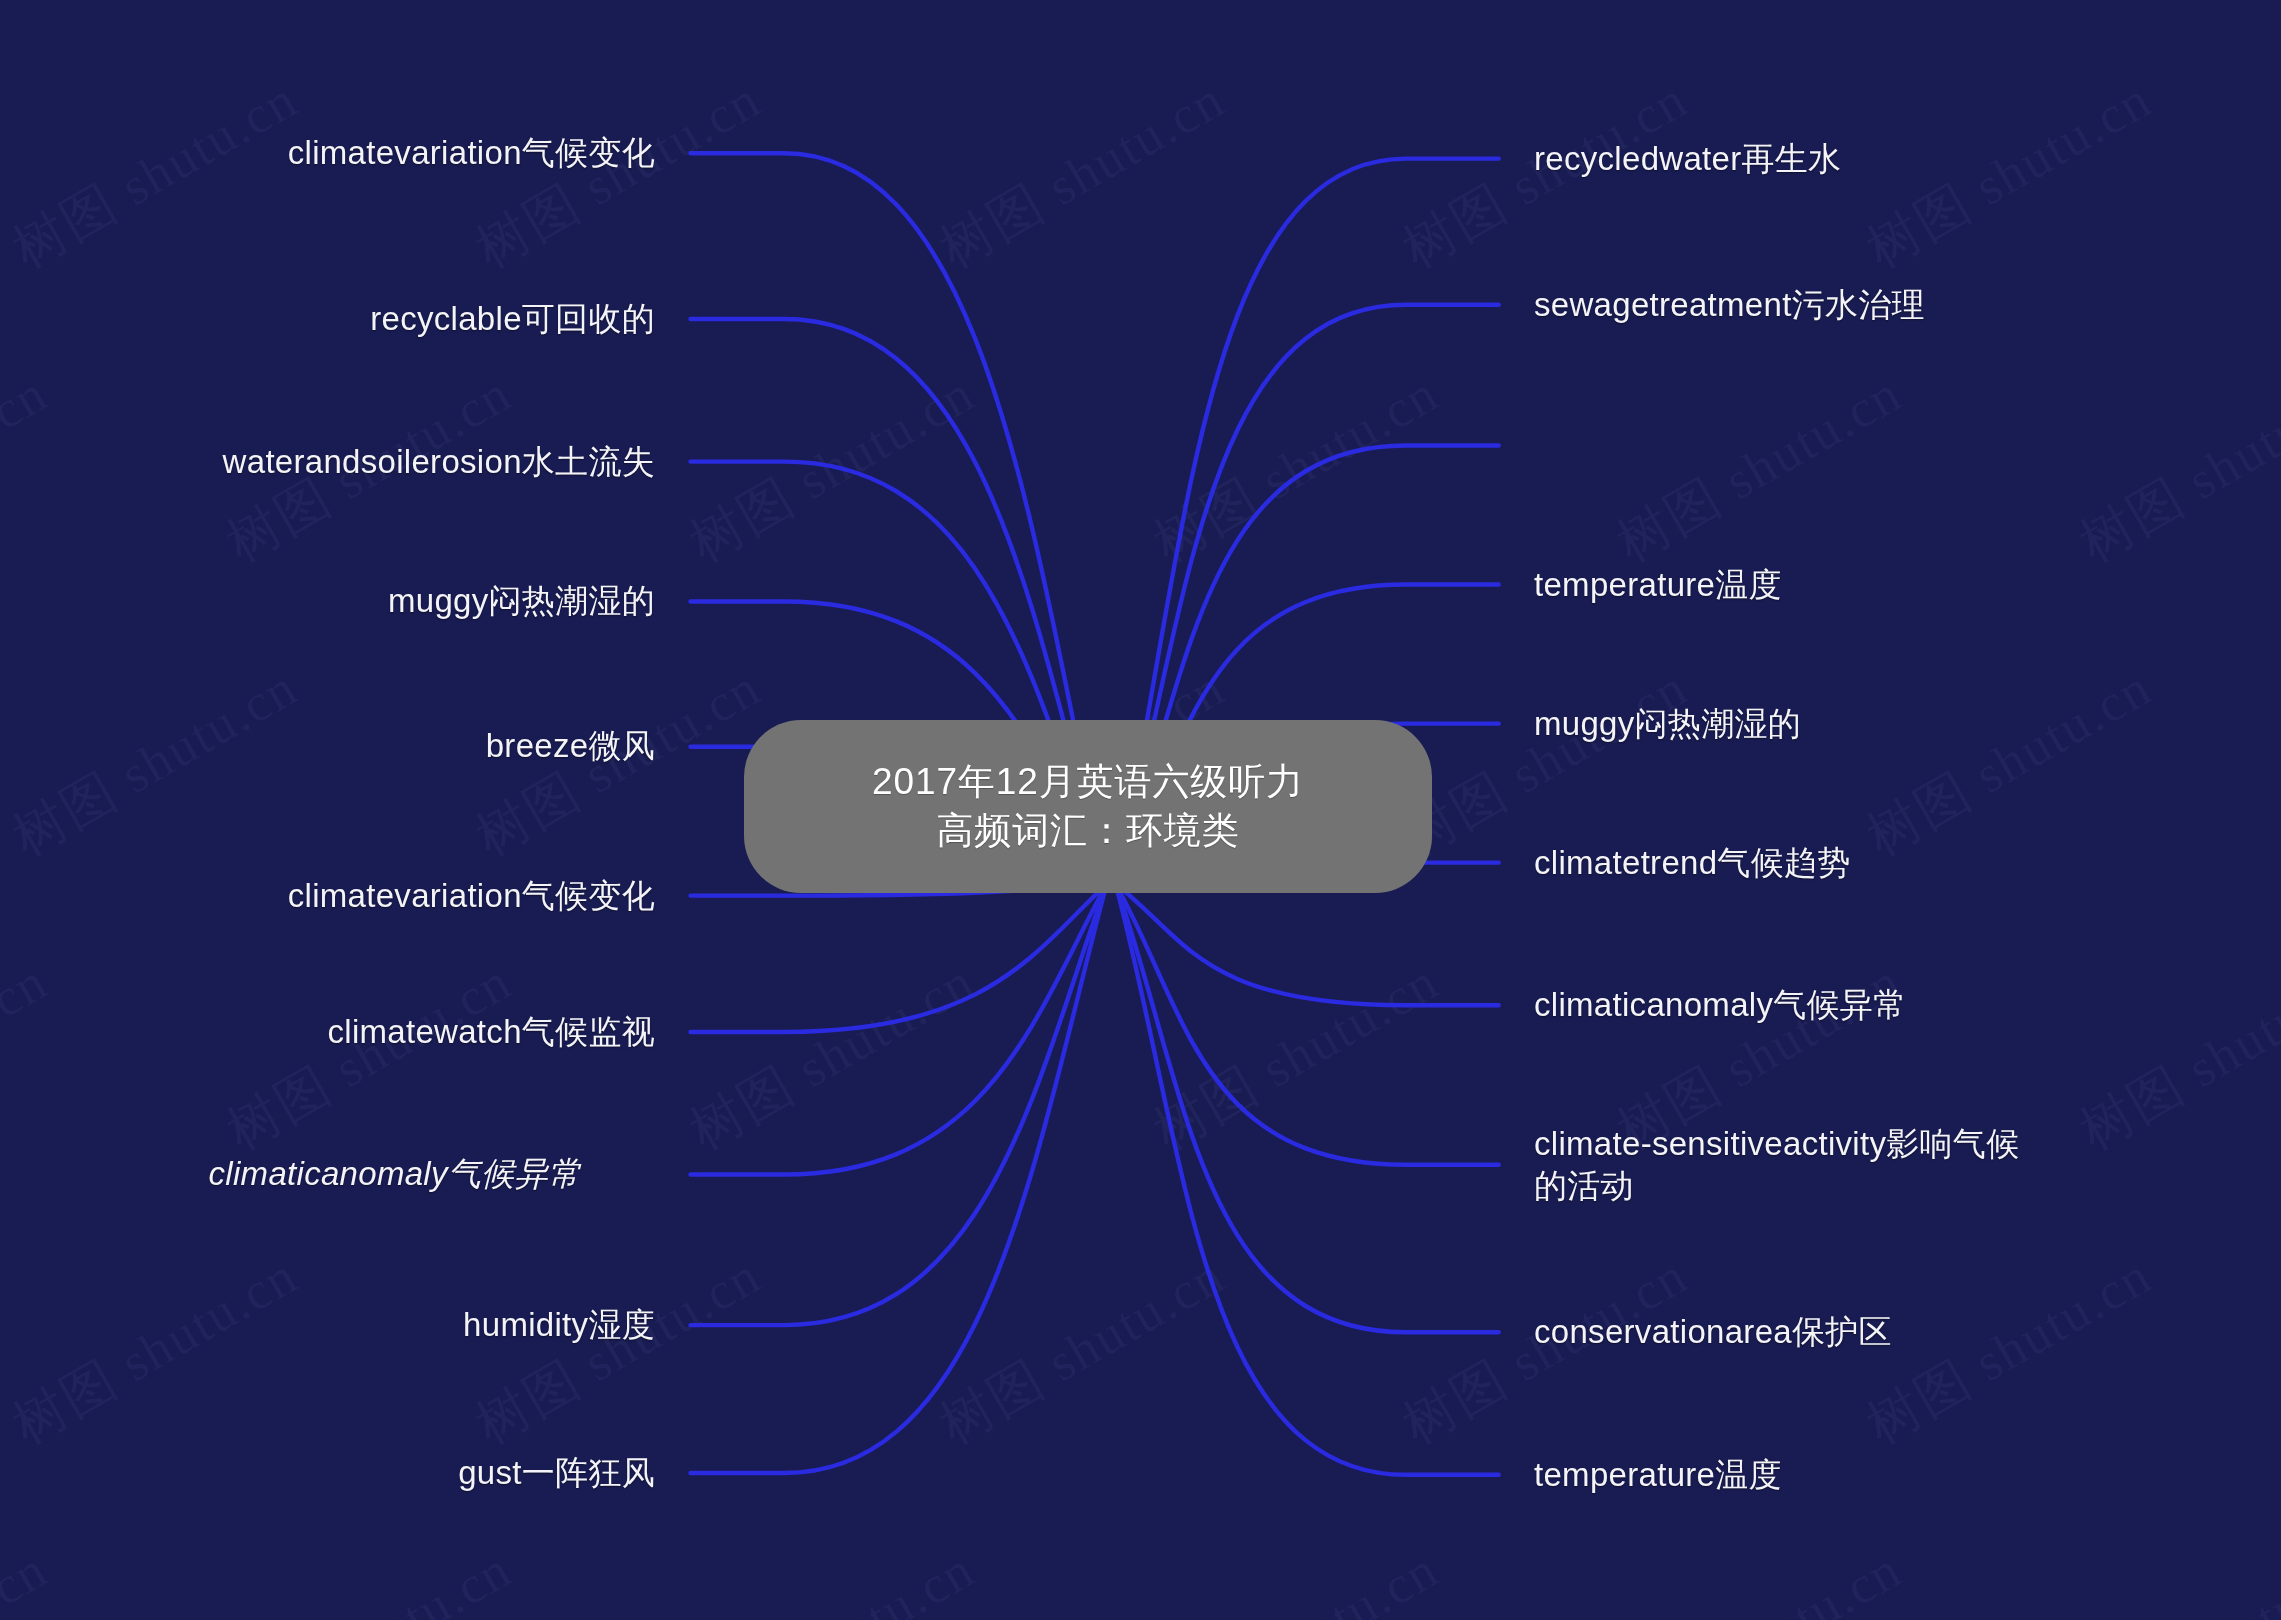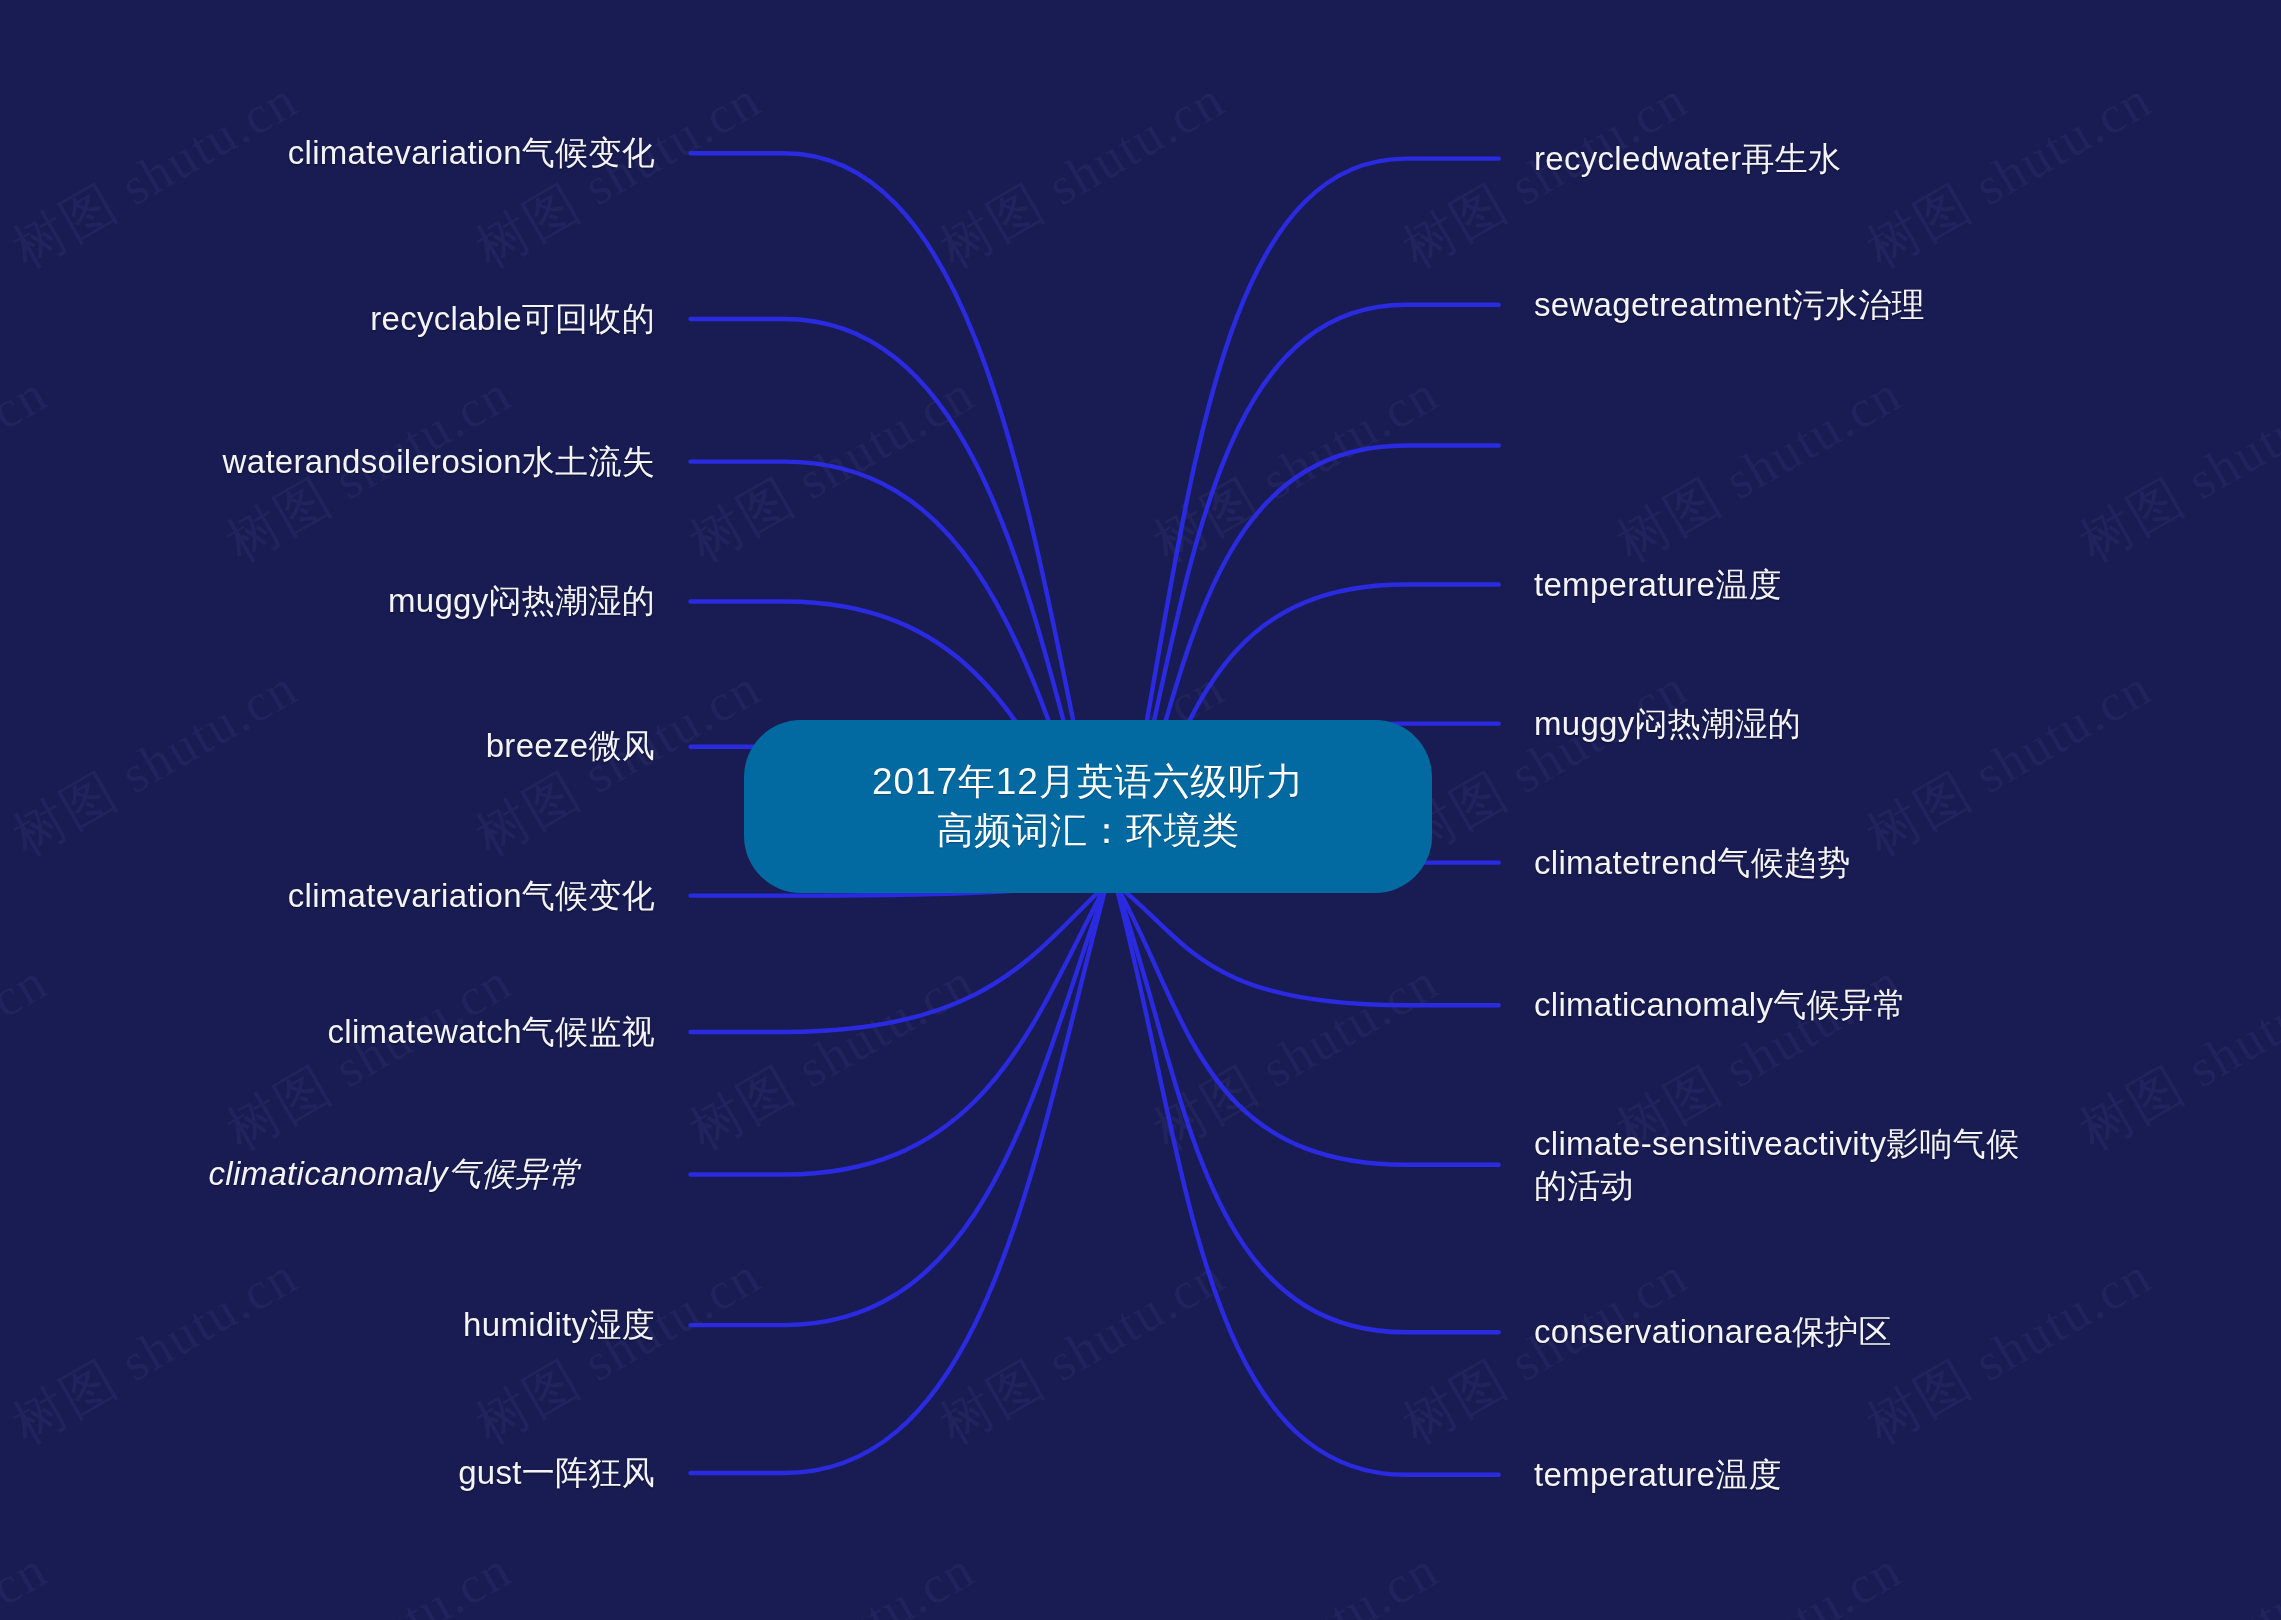--- a/index.html
+++ b/index.html
@@ -49,21 +49,21 @@
     stroke-linecap: round;
   }
 
   
   #root-node {
     position: absolute;
     left: 744px;
     top: 720px;
     width: 688px;
     height: 173px;
-    background: #0369a1;
+    background: #737373;
     border-radius: 57px;
     z-index: 3;
     display: flex;
     align-items: center;
     justify-content: center;
     box-sizing: border-box;
   }
   #root-label {
     color: #ffffff;
     font-size: 37px;

